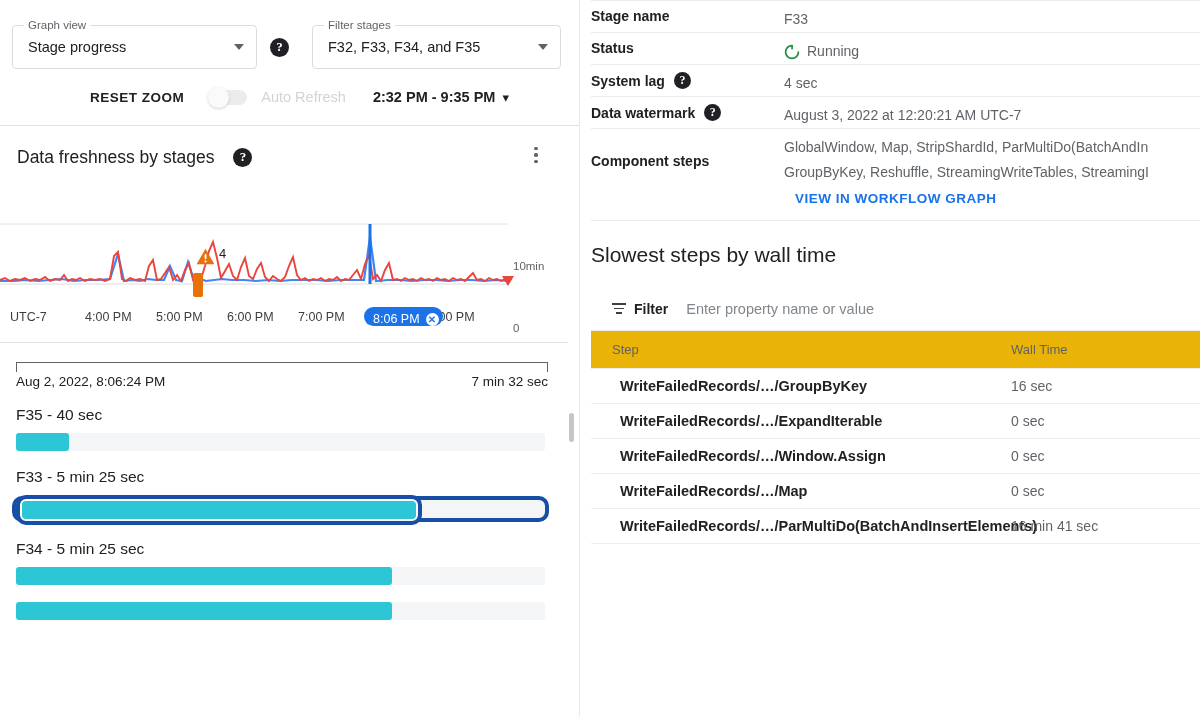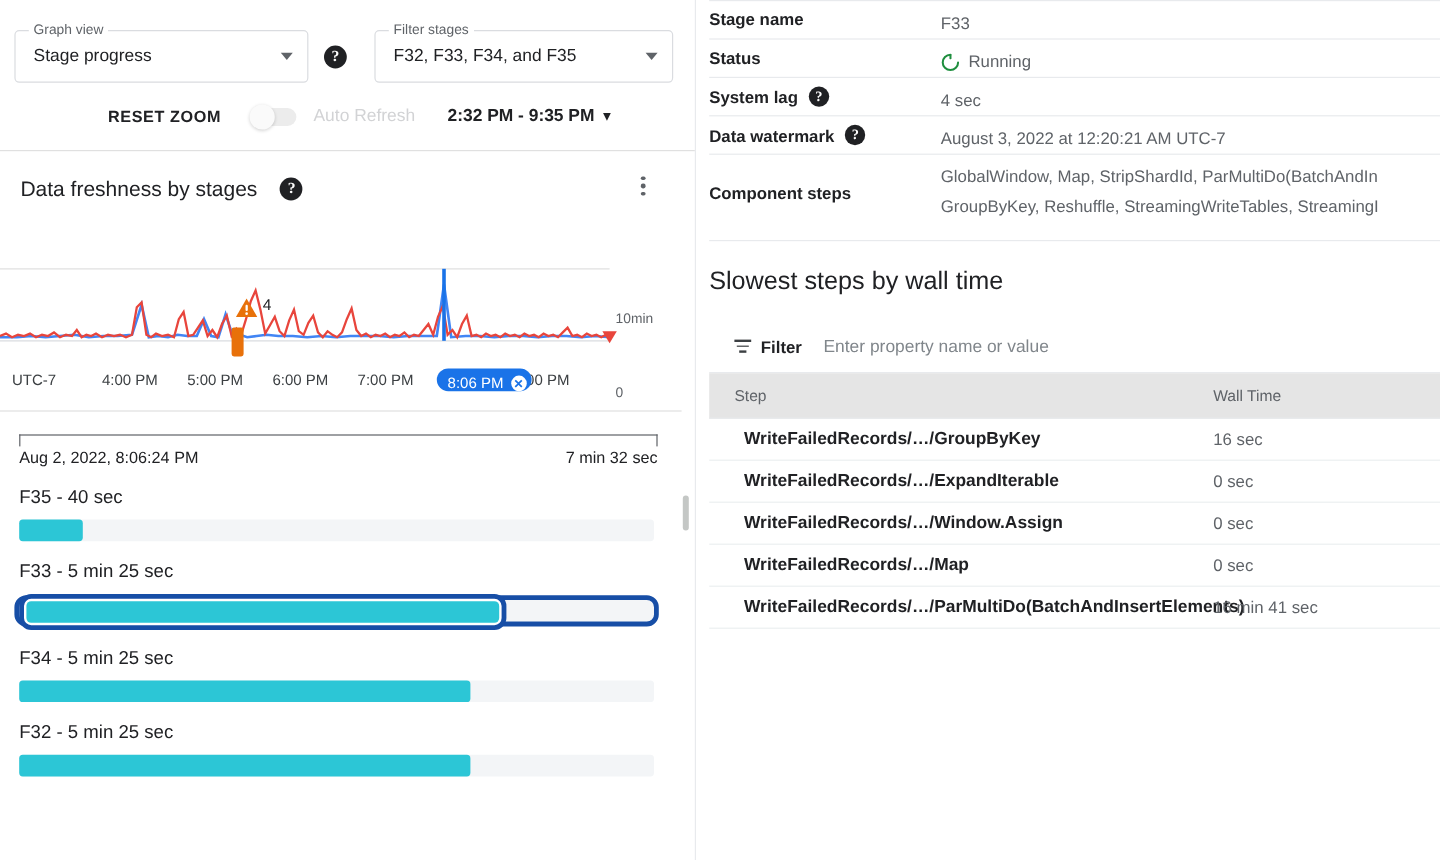--- a/index.html
+++ b/index.html
@@ -110,39 +110,39 @@
 
   
   .right-panel { position: relative; width: 620px; height: 717px; background: #fff; overflow: hidden; }
   .detail-table { width: 620px; padding-left: 11px; }
   .drow { display: flex; border-bottom: 1px solid #e8eaed; min-height: 29px; align-items: flex-start; padding-top: 6px; }
   .drow:first-child { border-top: 1px solid #e8eaed; }
   .dkey { width: 193px; flex: none; font-size: 14px; font-weight: 700; color: #202124; display: flex; align-items: center; gap: 9px; padding-top: 1px; }
   .dkey .help-icon { margin-left: 0; width: 17px; height: 17px; font-size: 12px; }
   .dval { font-size: 14px; color: #5f6368; line-height: 25px; white-space: nowrap; }
   .running { display: flex; align-items: center; gap: 7px; }
-  .drow.steps { flex-direction: row; border-bottom: none; padding-bottom: 2px; }
+  .drow.steps { flex-direction: column; border-bottom: none; padding-bottom: 2px; }
   .steps-inner { display: flex; width: 100%; }
   .view-link { font-size: 13.5px; font-weight: 700; letter-spacing: .5px; color: #1a73e8; margin-left: 204px; margin-top: 6px; cursor: pointer; }
   .rp-divider { width: 609px; height: 1px; background: #e8eaed; margin-left: 11px; margin-top: 12px; }
 
   .slowest-title { font-size: 21px; color: #202124; padding: 22px 0 0 11px; }
   .filter-row { display: flex; align-items: center; height: 44px; margin: 20px 0 0 11px; border-bottom: 1px solid #e8eaed; width: 609px; }
   .filter-btn { display: flex; align-items: center; gap: 8px; margin-left: 21px; cursor: pointer; }
   .filter-glyph { display: flex; flex-direction: column; gap: 2.5px; align-items: center; }
   .filter-glyph span { display: block; height: 1.8px; background: #3c4043; }
   .filter-glyph span:nth-child(1) { width: 14px; }
   .filter-glyph span:nth-child(2) { width: 10px; }
   .filter-glyph span:nth-child(3) { width: 6px; }
   .filter-label { font-size: 14px; font-weight: 700; color: #202124; }
   .filter-input { border: none; outline: none; font-size: 14.5px; color: #5f6368; margin-left: 18px; width: 400px; background: transparent; font-family: "Liberation Sans", sans-serif; }
   .filter-input::placeholder { color: #80868b; }
 
   .steps-table { margin-left: 11px; width: 609px; }
-  .sthead { display: flex; height: 38px; align-items: center; background: #e5e5e5; border-bottom: 1px solid #e8eaed; }
+  .sthead { display: flex; height: 38px; align-items: center; background: #eab308; border-bottom: 1px solid #e8eaed; }
   .sthead .c1 { padding-left: 21px; width: 420px; font-size: 13px; color: #5f6368; }
   .sthead .c2 { font-size: 13px; color: #5f6368; }
   .strow { display: flex; height: 35px; align-items: center; border-bottom: 1px solid #eceff1; }
   .strow .c1 { padding-left: 29px; width: 420px; font-size: 14.5px; font-weight: 700; color: #202124; white-space: nowrap; }
   .strow .c2 { font-size: 14px; color: #5f6368; white-space: nowrap; }
 </style>
 </head>
 <body>
 
 <div class="root">
@@ -251,21 +251,20 @@
       </div>
 
       <div class="stage-item">
         <div class="stage-label">F34 - 5 min 25 sec</div>
         <div class="track">
             <div class="fill" style="width:71%"></div>
           </div>
       </div>
 
       <div class="stage-item">
-        <div class="stage-label">F32 - 5 min 25 sec</div>
         <div class="track">
             <div class="fill" style="width:71%"></div>
           </div>
       </div>
     </div>
 
     <div class="scroll-track">
         <div class="scroll-thumb"></div>
       </div>
   </div>

